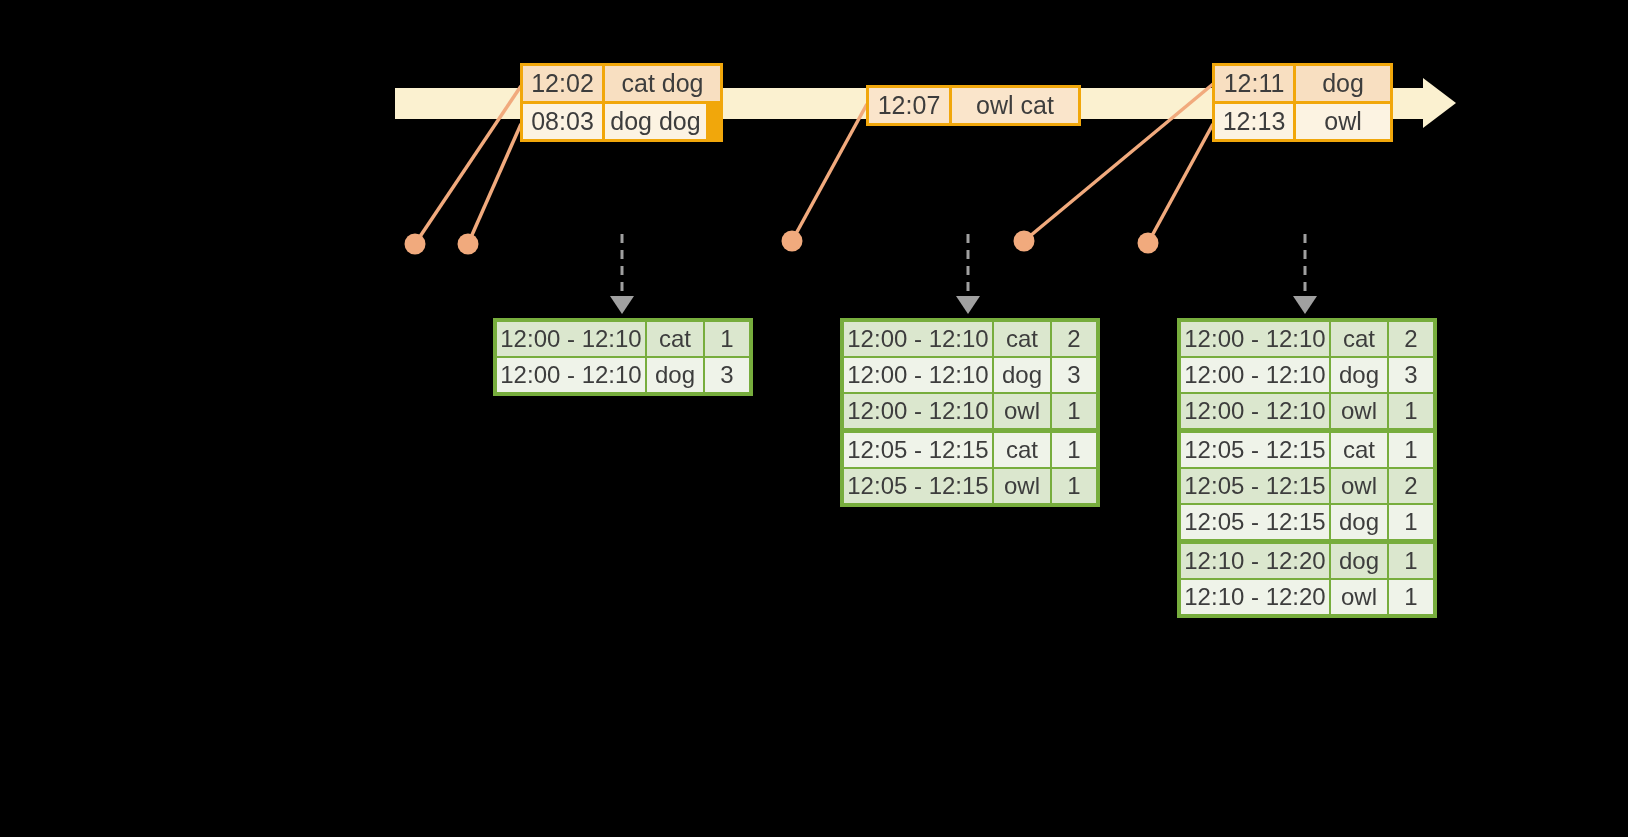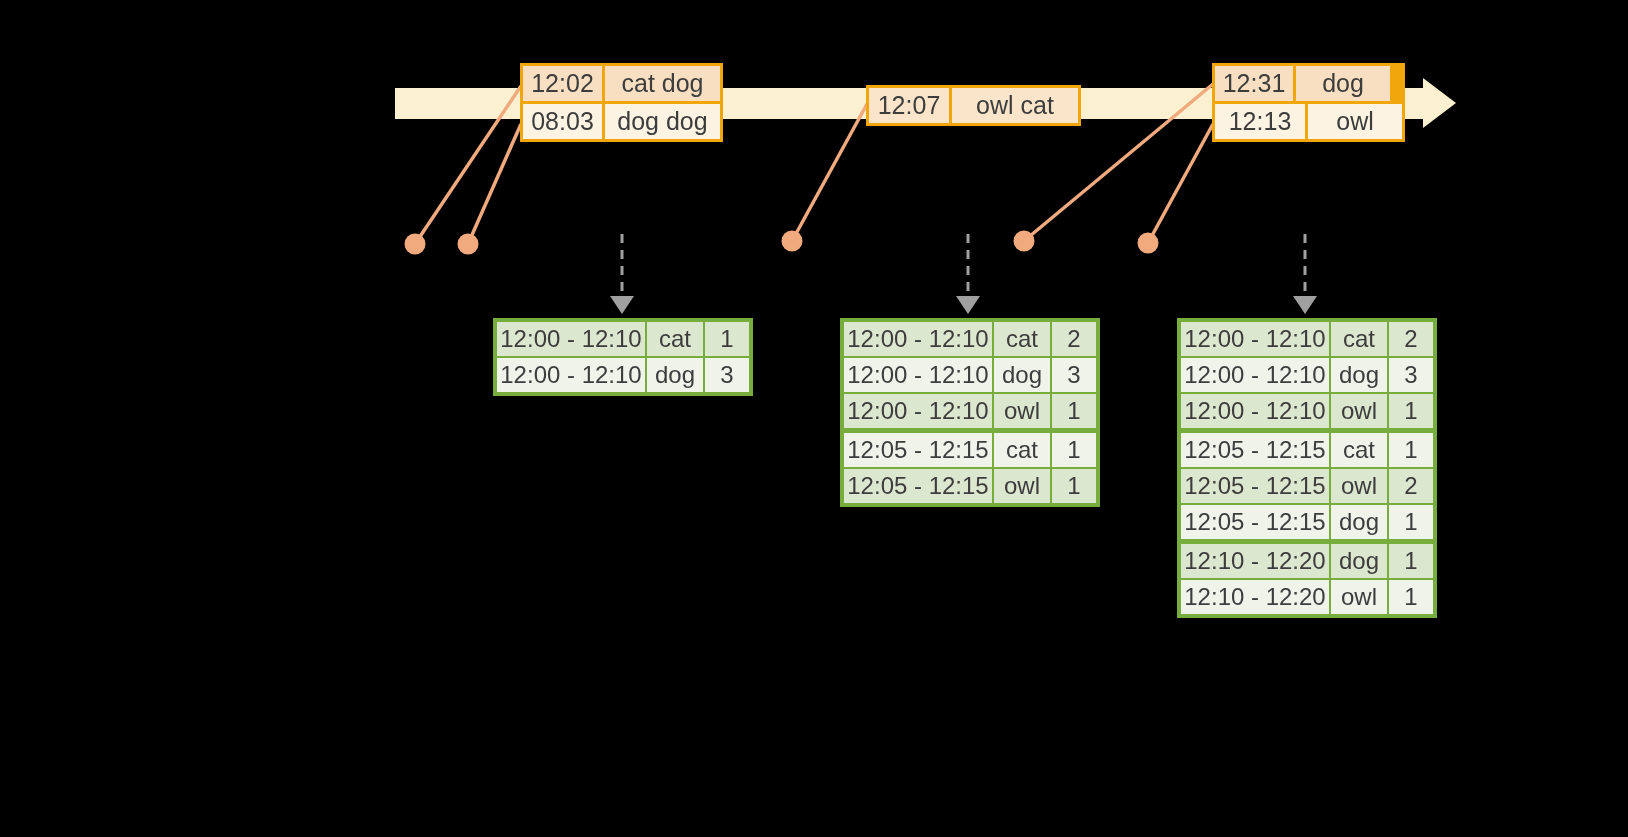--- a/index.html
+++ b/index.html
@@ -66,36 +66,36 @@
       <line x1="1305" y1="234" x2="1305" y2="298" stroke="#A0A0A0" stroke-width="3" stroke-dasharray="9 7"></line>
       <polygon points="1293,296 1317,296 1305,314" fill="#A0A0A0"></polygon>
     </svg>
   <div class="evt-table" style="left: 520px; top: 63px; background: rgb(241, 167, 11);">
       <div class="evt-row">
         <div class="evt-cell" style="width: 79px; background: rgb(248, 223, 193);">12:02</div>
         <div class="evt-cell" style="width: 115px; background: rgb(248, 223, 193);">cat dog</div>
       </div>
       <div class="evt-row">
         <div class="evt-cell" style="width: 79px; background: rgb(252, 243, 226);">08:03</div>
-        <div class="evt-cell" style="width: 115px; background: rgb(252, 243, 226);">dog dog</div>
+        <div class="evt-cell" style="width: 101px; background: rgb(252, 243, 226);">dog dog</div>
       </div>
     </div>
   <div class="evt-table" style="left: 866px; top: 85px; background: rgb(241, 167, 11);">
       <div class="evt-row">
         <div class="evt-cell" style="width: 80px; background: rgb(250, 229, 203);">12:07</div>
         <div class="evt-cell" style="width: 126px; background: rgb(250, 229, 203);">owl cat</div>
       </div>
     </div>
   <div class="evt-table" style="left: 1212px; top: 63px; background: rgb(241, 167, 11);">
       <div class="evt-row">
-        <div class="evt-cell" style="width: 78px; background: rgb(248, 223, 193);">12:31</div>
+        <div class="evt-cell" style="width: 78px; background: rgb(248, 223, 193);">12:11</div>
         <div class="evt-cell" style="width: 94px; background: rgb(248, 223, 193);">dog</div>
       </div>
       <div class="evt-row">
-        <div class="evt-cell" style="width: 90px; background: rgb(252, 243, 226);">12:13</div>
+        <div class="evt-cell" style="width: 78px; background: rgb(252, 243, 226);">12:13</div>
         <div class="evt-cell" style="width: 94px; background: rgb(252, 243, 226);">owl</div>
       </div>
     </div>
   <div class="res-table" style="left: 493px; top: 318px; background: rgb(119, 173, 61);">
       <div class="res-row">
         <div class="res-cell" style="width: 148px; background: rgb(219, 231, 206);">12:00 - 12:10</div>
         <div class="res-cell" style="width: 56px; background: rgb(219, 231, 206);">cat</div>
         <div class="res-cell" style="width: 44px; background: rgb(219, 231, 206);">1</div>
       </div>
       <div class="res-row">

